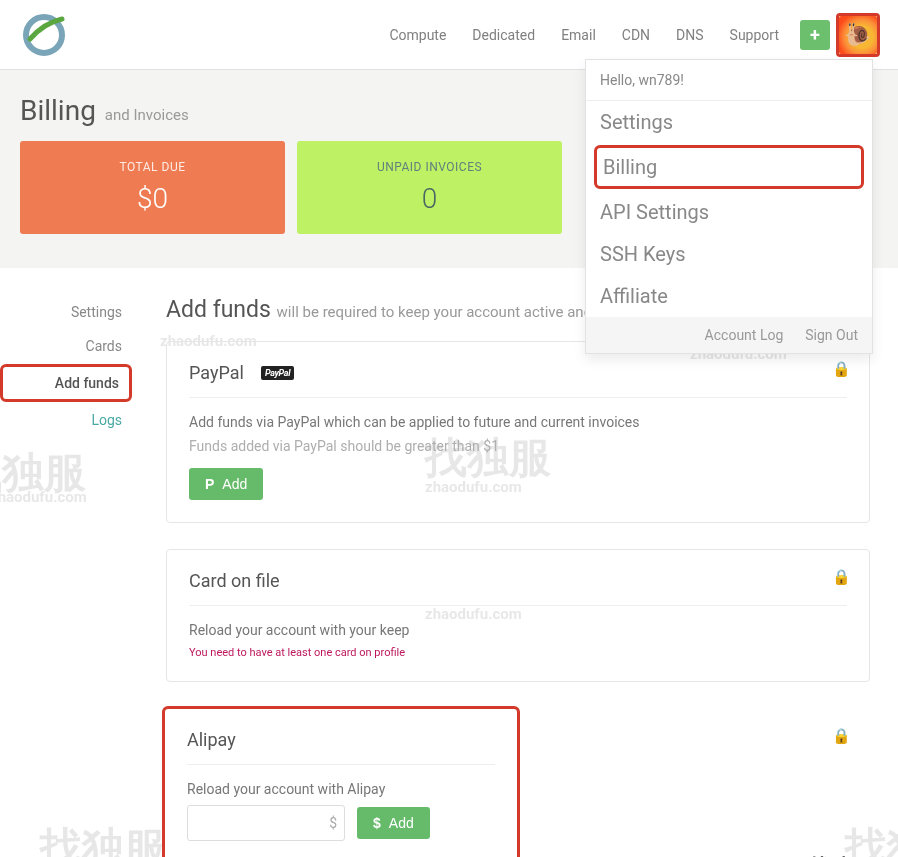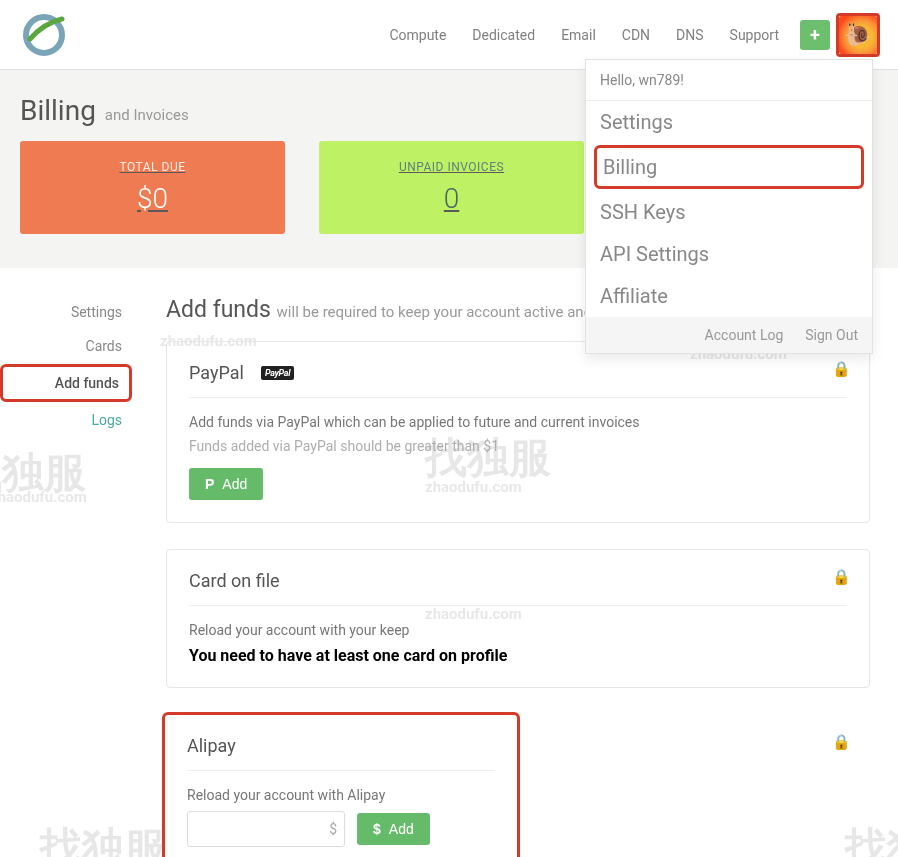--- a/index.html
+++ b/index.html
@@ -71,21 +71,21 @@
   
   .strip {
     background:#f4f4f2;
     padding: 24px 20px 34px 20px;
     position:relative;
   }
   .page-title {
     font-size:28px; color:#555; font-weight:400; margin-bottom:14px;
   }
   .page-title .sub { font-size:15px; color:#999; font-weight:400; margin-left:2px;}
-  .cards-row { display:flex; gap:34px;text-decoration:underline; }
+  .cards-row { display:flex; gap:12px; }
   .stat {
     width:265px;height:93px;border-radius:3px;
     display:flex;flex-direction:column;align-items:center;justify-content:center;
   }
   .stat.orange{background:#ef7b52;color:#fff;}
   .stat.orange .lbl{color:rgba(255,255,255,.85);}
   .stat.teal{background:#bef264;color:#4a6763;}
   .stat.teal .lbl{color:#5f807c;}
   .stat .lbl{font-size:12px;letter-spacing:.5px;margin-bottom:8px;}
   .stat .val{font-size:28px;font-weight:300;}
@@ -123,21 +123,21 @@
   .panel .phead{
     display:flex;align-items:center;gap:17px;
     color:#555;font-size:18px;margin-bottom:14px;
   }
   .panel .lock{
     position:absolute;top:18px;right:18px;color:#bbb;font-size:15px;
   }
   .panel hr{border:none;border-top:1px solid #eee;margin:4px 0 16px 0;}
   .panel .desc{font-size:14px;color:#777;margin-bottom:8px;}
   .panel .note{font-size:14px;color:#aeaeae;margin-bottom:14px;}
-  .panel .warn{font-size:16px;color:#000000;font-weight:bold;}
+  .panel .warn{font-size:11px;color:#be185d;}
   .btn-green{
     display:inline-flex;align-items:center;gap:8px;
     background:#66bb6a;color:#fff;font-size:14px;
     padding:8px 16px;border-radius:3px;cursor:pointer;border:none;
   }
   .btn-green .ic{font-weight:bold;}
   .panel.hl {
     outline:3px solid #d43a2a;outline-offset:-1px;border-radius:4px;
     margin-left:-2px;margin-right:352px;
   }
@@ -204,22 +204,22 @@
     <div class="user-btn">
       <div class="snail">🐌</div>
     </div>
   </div>
 </div>
 
 <div class="dropdown">
   <div class="greet">Hello, wn789!</div>
   <div class="item">Settings</div>
   <div class="item hl">Billing</div>
+  <div class="item">API Settings</div>
   <div class="item">SSH Keys</div>
-  <div class="item">API Settings</div>
   <div class="item">Affiliate</div>
   <div class="footer">
     <span>Account Log</span>
     <span>Sign Out</span>
   </div>
 </div>
 
 <div class="strip">
   <div class="page-title">
     <span>Billing</span>

